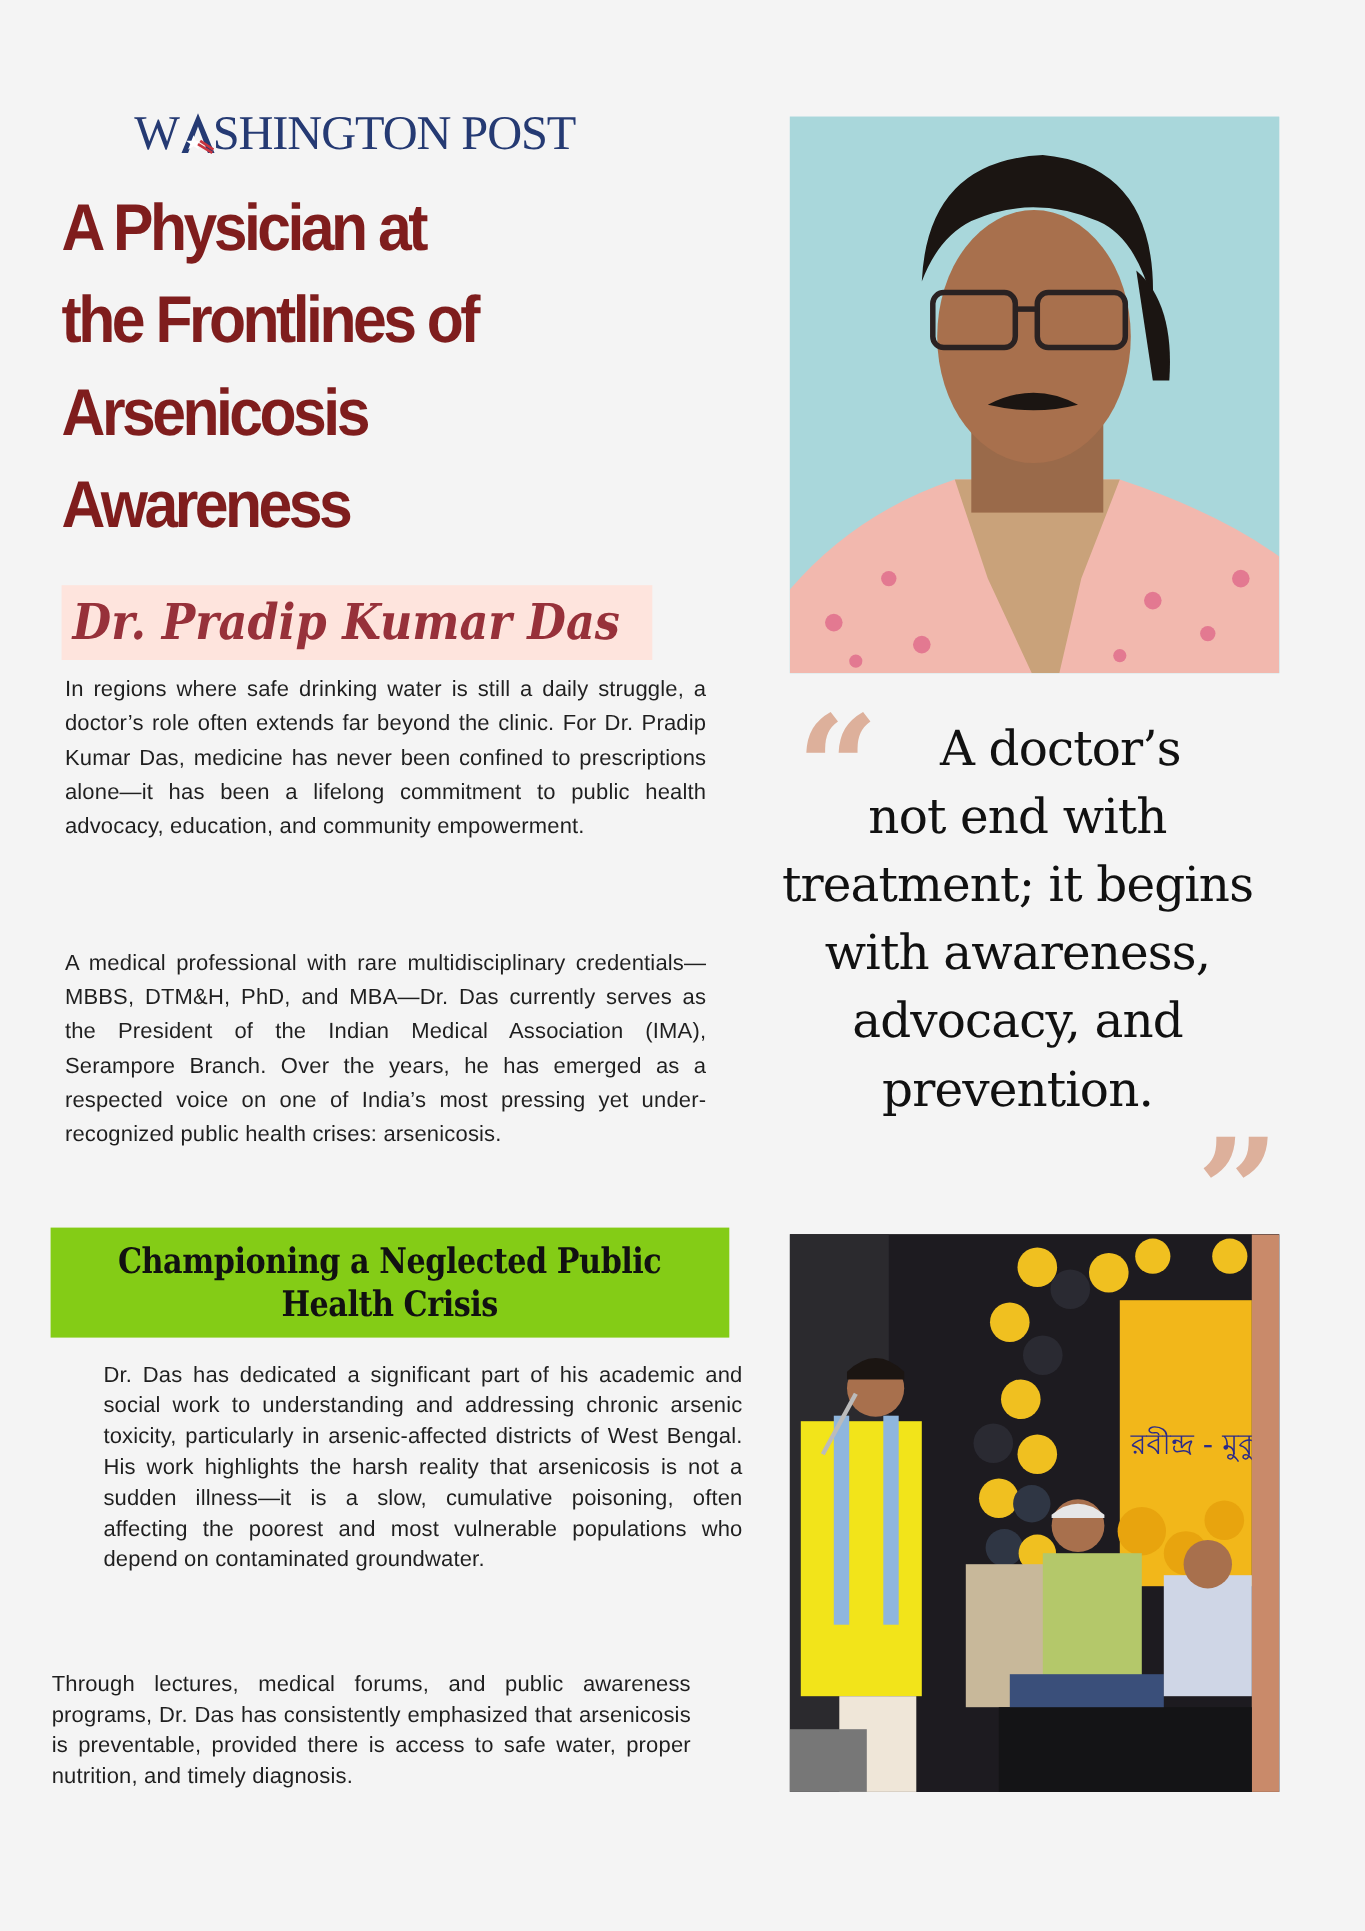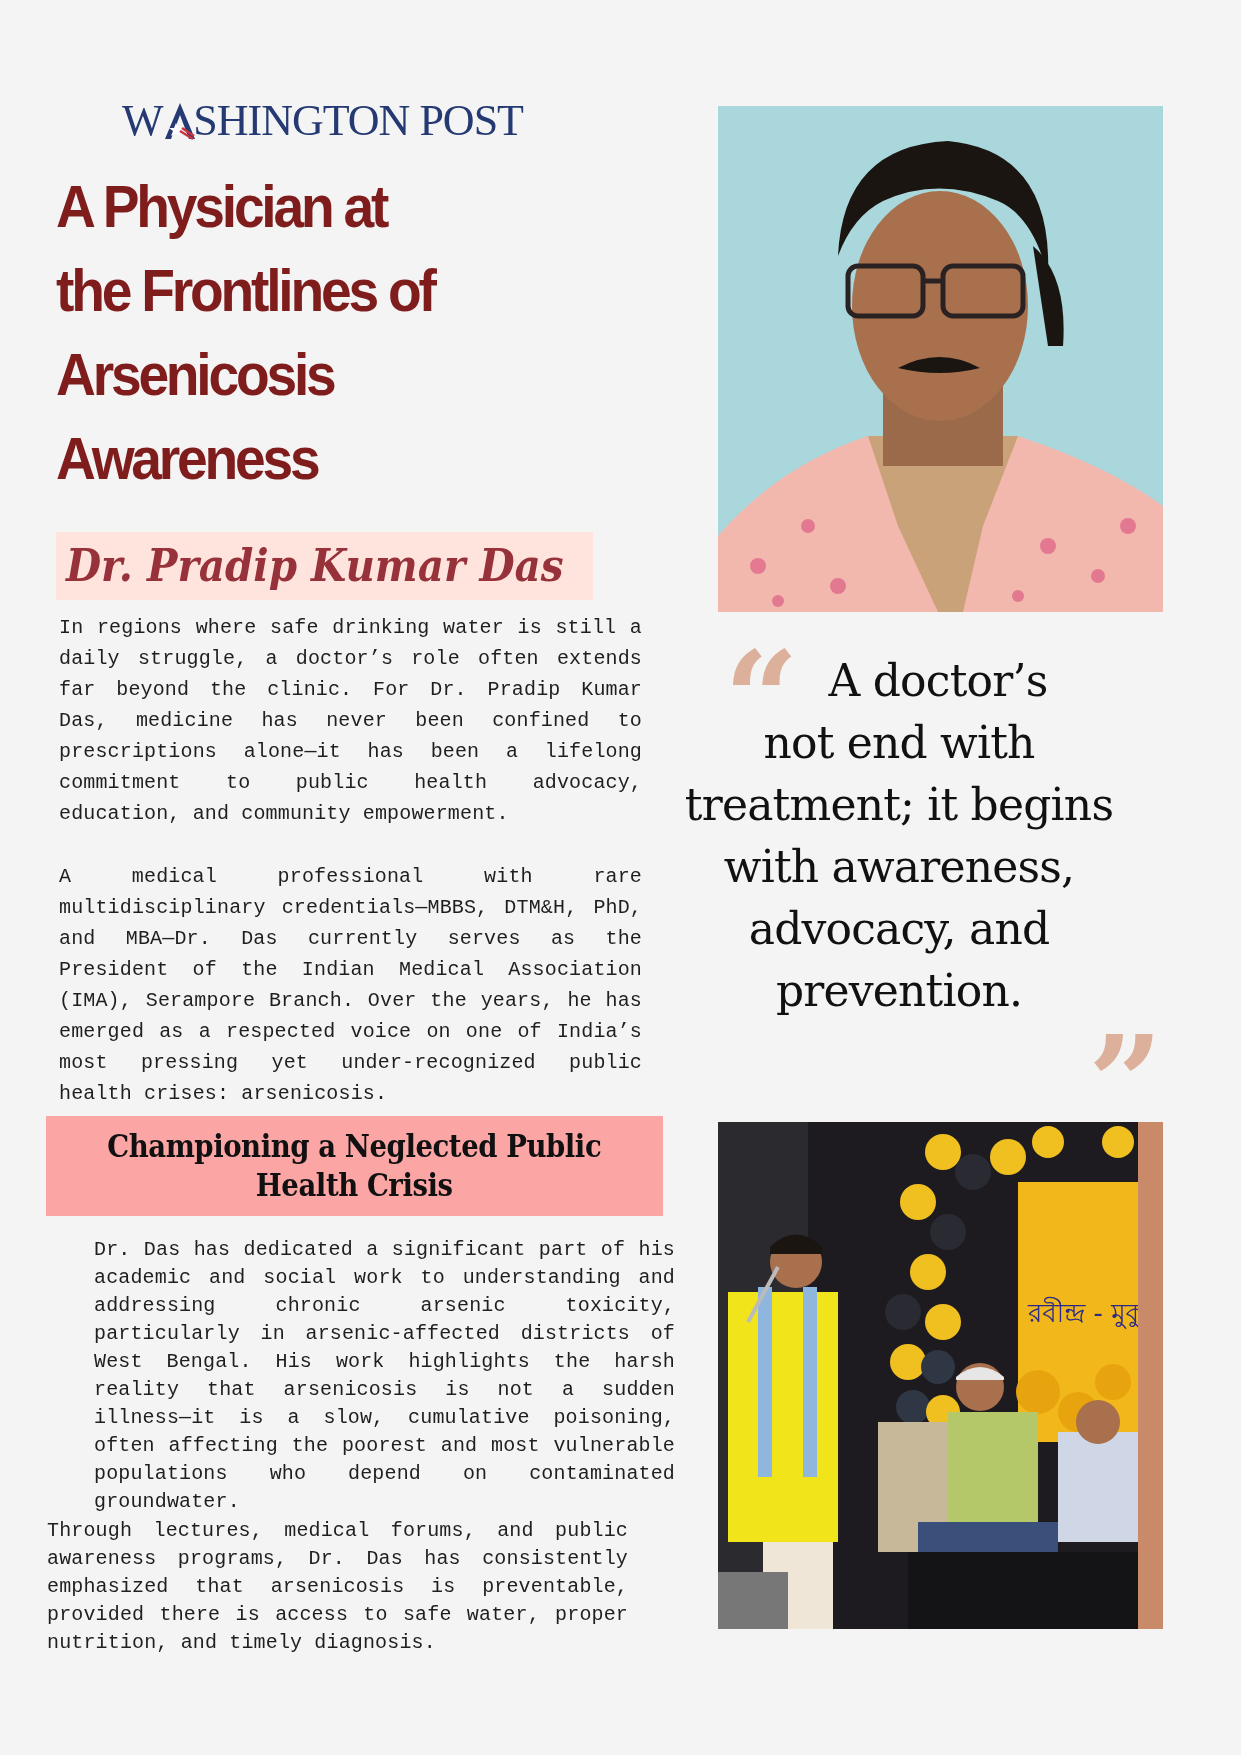--- a/index.html
+++ b/index.html
@@ -34,50 +34,50 @@
     .name-banner span {
       position: absolute; left: 10px; top: 4px;
       font-family: "DejaVu Serif", serif; font-weight: bold; color: #97313a;
       font-size: 45px; line-height: 60px; white-space: nowrap;
       transform: scaleX(0.9); transform-origin: left center;
     }
 
     
     .body-text {
       position: absolute; color: #1f1f1f;
-      font-family: Liberation Mono, monospace; font-size: 20px;
+      font-family: Liberation Sans, sans-serif; font-size: 20px;
       text-align: justify; text-align-last: left;
       letter-spacing: 0.15px;
     }
     .p1 { left: 59px; top: 612px; width: 583px; line-height: 31px; }
     .p2 { left: 59px; top: 861px; width: 583px; line-height: 31px; }
     .p3 { left: 47px; top: 1236px; width: 581px; line-height: 28px; margin-left: 47px; }
     .p4 { left: 47px; top: 1517px; width: 581px; line-height: 28px; }
 
     
     .section-box {
       position: absolute; left: 46px; top: 1116px; width: 617px; height: 100px;
-      background: #fca5a5; display: flex; align-items: center; justify-content: center;
+      background: #84cc16; display: flex; align-items: center; justify-content: center;
     }
     .section-box h2 {
       font-family: "DejaVu Serif", serif; font-weight: bold; color: #111;
       font-size: 32px; line-height: 39px; text-align: center;
       transform: scaleX(0.86); letter-spacing: -0.5px;
     }
 
     
     .photo {
       position: absolute; left: 718px; width: 445px; overflow: hidden; text-align: center;
     }
     .portrait { top: 106px; height: 506px; background: #a8d8dc; }
     .event { top: 1122px; height: 507px; background: #1c1a1e; }
 
     
     .quote {
-      position: absolute; left: 674px; top: 650px; width: 450px;
+      position: absolute; left: 700px; top: 650px; width: 450px;
       font-family: "DejaVu Serif", serif; color: #111;
       font-size: 44px; line-height: 62px; text-align: center; letter-spacing: -0.8px;
     }
     .quote div { white-space: nowrap; }
     .quote .l1 { padding-left: 78px; }
     .qmark {
       position: absolute; font-family: "DejaVu Serif", serif; font-weight: bold;
       color: #ddb09b; font-size: 130px; line-height: 130px;
     }
     .qopen { left: 724px; top: 634px; }

